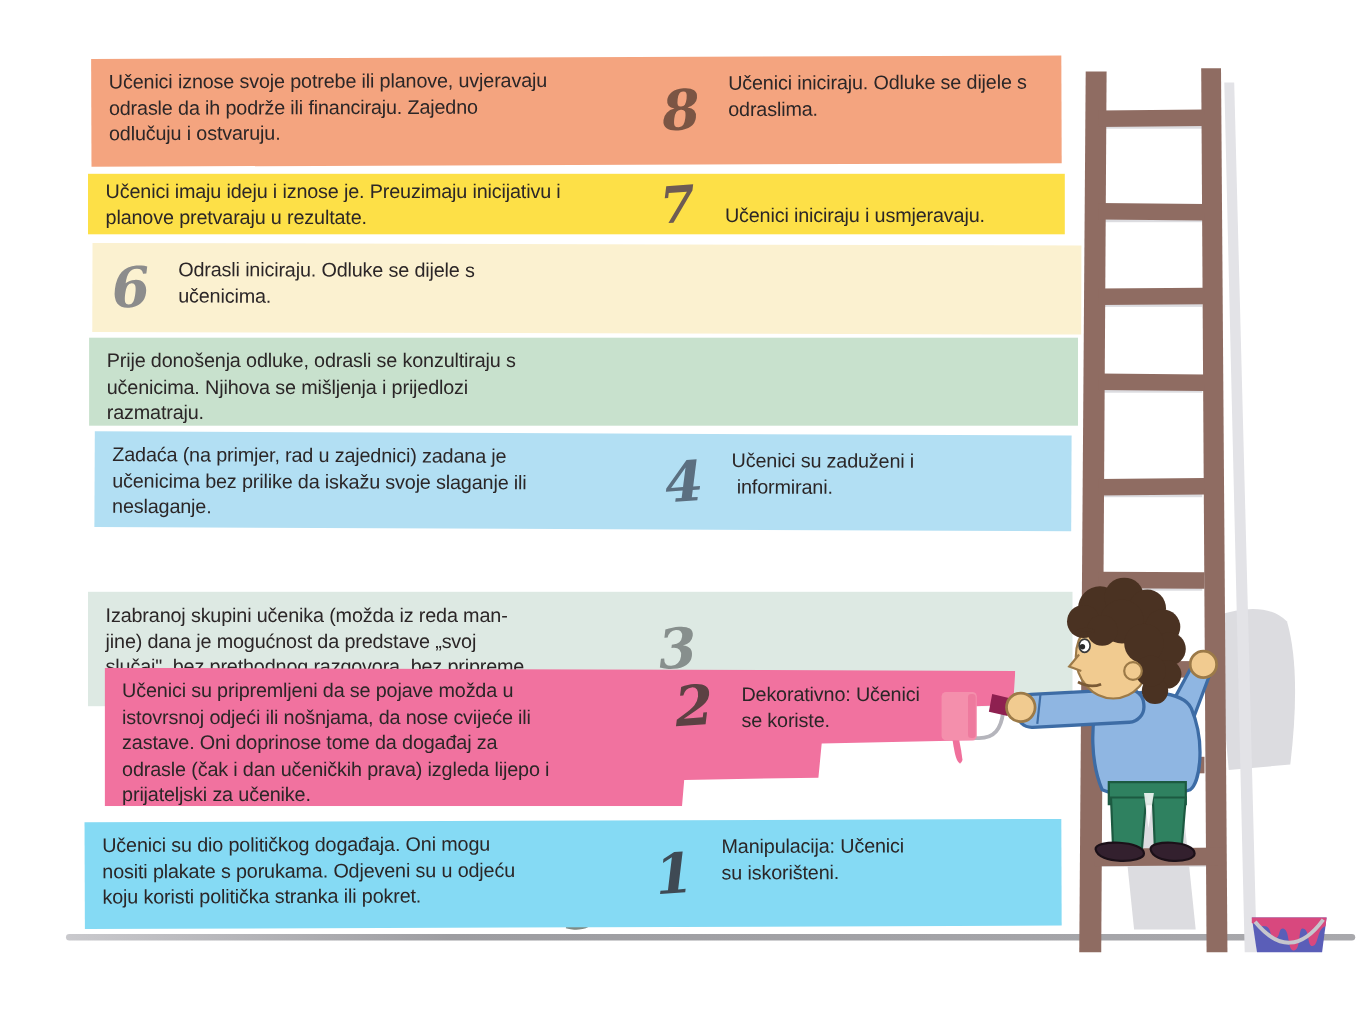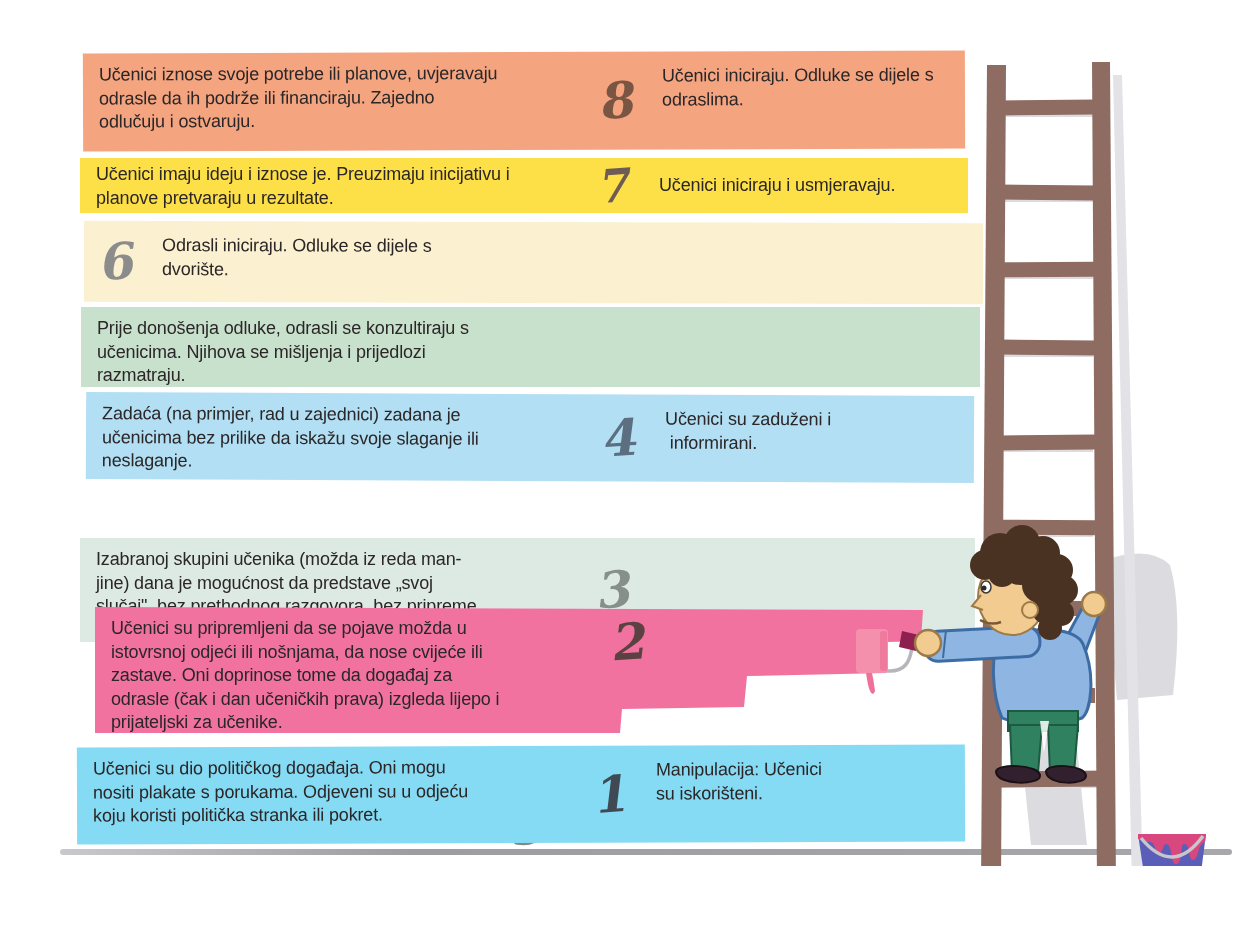--- a/index.html
+++ b/index.html
@@ -17,21 +17,21 @@
     letter-spacing:-0.15px;padding-top:12px;margin-left:8px;
   }
   .num{
     flex:0 0 70px;text-align:center;align-self:center;
     font-family:"DejaVu Serif",serif;font-style:italic;font-weight:700;
     font-size:50px;line-height:1;transform:rotate(-4deg);
   }
   .b8{left:83px;top:52px;width:882px;height:98px;transform:rotate(-0.2deg);}
   .b7{left:80px;top:158px;width:888px;height:55px;}
   .b7 .ltext{padding-top:5px;}
-  .b7 .rtext{padding-top:15px;}
+  .b7 .rtext{padding-top:26px;}
   .b7 .num{font-size:46px;}
   .b6{left:84px;top:222px;width:899px;height:81px;transform:rotate(0.15deg);}
   .b5{left:81px;top:307px;width:899px;height:80px;}
   .b4{left:86px;top:394px;width:888px;height:87px;transform:rotate(0.25deg);}
   .b3{left:80px;top:494px;width:895px;height:104px;margin-top:44px;}
   .b2{left:95px;top:607px;width:830px;height:126px;
       clip-path:polygon(0px 0px,828px 3px,826px 34px,791px 35px,791px 66px,652px 69px,649px 100px,527px 102px,525px 126px,0px 126px);}
   .b2 .num{align-self:flex-start;margin-top:10px;}
   .b1{left:77px;top:746px;width:888px;height:97px;transform:rotate(-0.2deg);}
   .ground{
@@ -59,21 +59,21 @@
   <div class="band b7" style="background-color: #fde047;">
     <div class="ltext">Učenici imaju ideju i iznose je. Preuzimaju inicijativu i
 planove pretvaraju u rezultate.</div>
     <div class="num" style="color: rgb(110, 91, 84);">7</div>
     <div class="rtext">Učenici iniciraju i usmjeravaju.</div>
   </div>
 
   <div class="band b6" style="background-color: rgb(251, 241, 208);">
     <div class="num" style="color: rgb(140, 140, 140);">6</div>
     <div class="rtext">Odrasli iniciraju. Odluke se dijele s
-dvorište.</div>
+učenicima.</div>
   </div>
 
   <div class="band b5" style="background-color: rgb(200, 225, 205); flex-direction: column;">
     <div class="ltext">Prije donošenja odluke, odrasli se konzultiraju s
 učenicima. Njihova se mišljenja i prijedlozi
 razmatraju.</div>
     <div class="num" style="color: rgb(127, 138, 132);">5</div>
   </div>
 
   <div class="band b4" style="background-color: rgb(178, 223, 243);">
@@ -93,20 +93,22 @@
     <div class="num" style="color: rgb(135, 143, 141);">3</div>
   </div>
 
   <div class="band b2" style="background-color: rgb(241, 114, 159);">
     <div class="ltext">Učenici su pripremljeni da se pojave možda u
 istovrsnoj odjeći ili nošnjama, da nose cvijeće ili
 zastave. Oni doprinose tome da događaj za
 odrasle (čak i dan učeničkih prava) izgleda lijepo i
 prijateljski za učenike.</div>
     <div class="num" style="color: rgb(92, 65, 67);">2</div>
+    <div class="rtext">Dekorativno: Učenici
+se koriste.</div>
   </div>
 
   <div class="band b1" style="background-color: rgb(133, 218, 244);">
     <div class="ltext">Učenici su dio političkog događaja. Oni mogu
 nositi plakate s porukama. Odjeveni su u odjeću
 koju koristi politička stranka ili pokret.</div>
     <div class="num" style="color: rgb(63, 74, 84);">1</div>
     <div class="rtext">Manipulacija: Učenici
 su iskorišteni.</div>
   </div>

